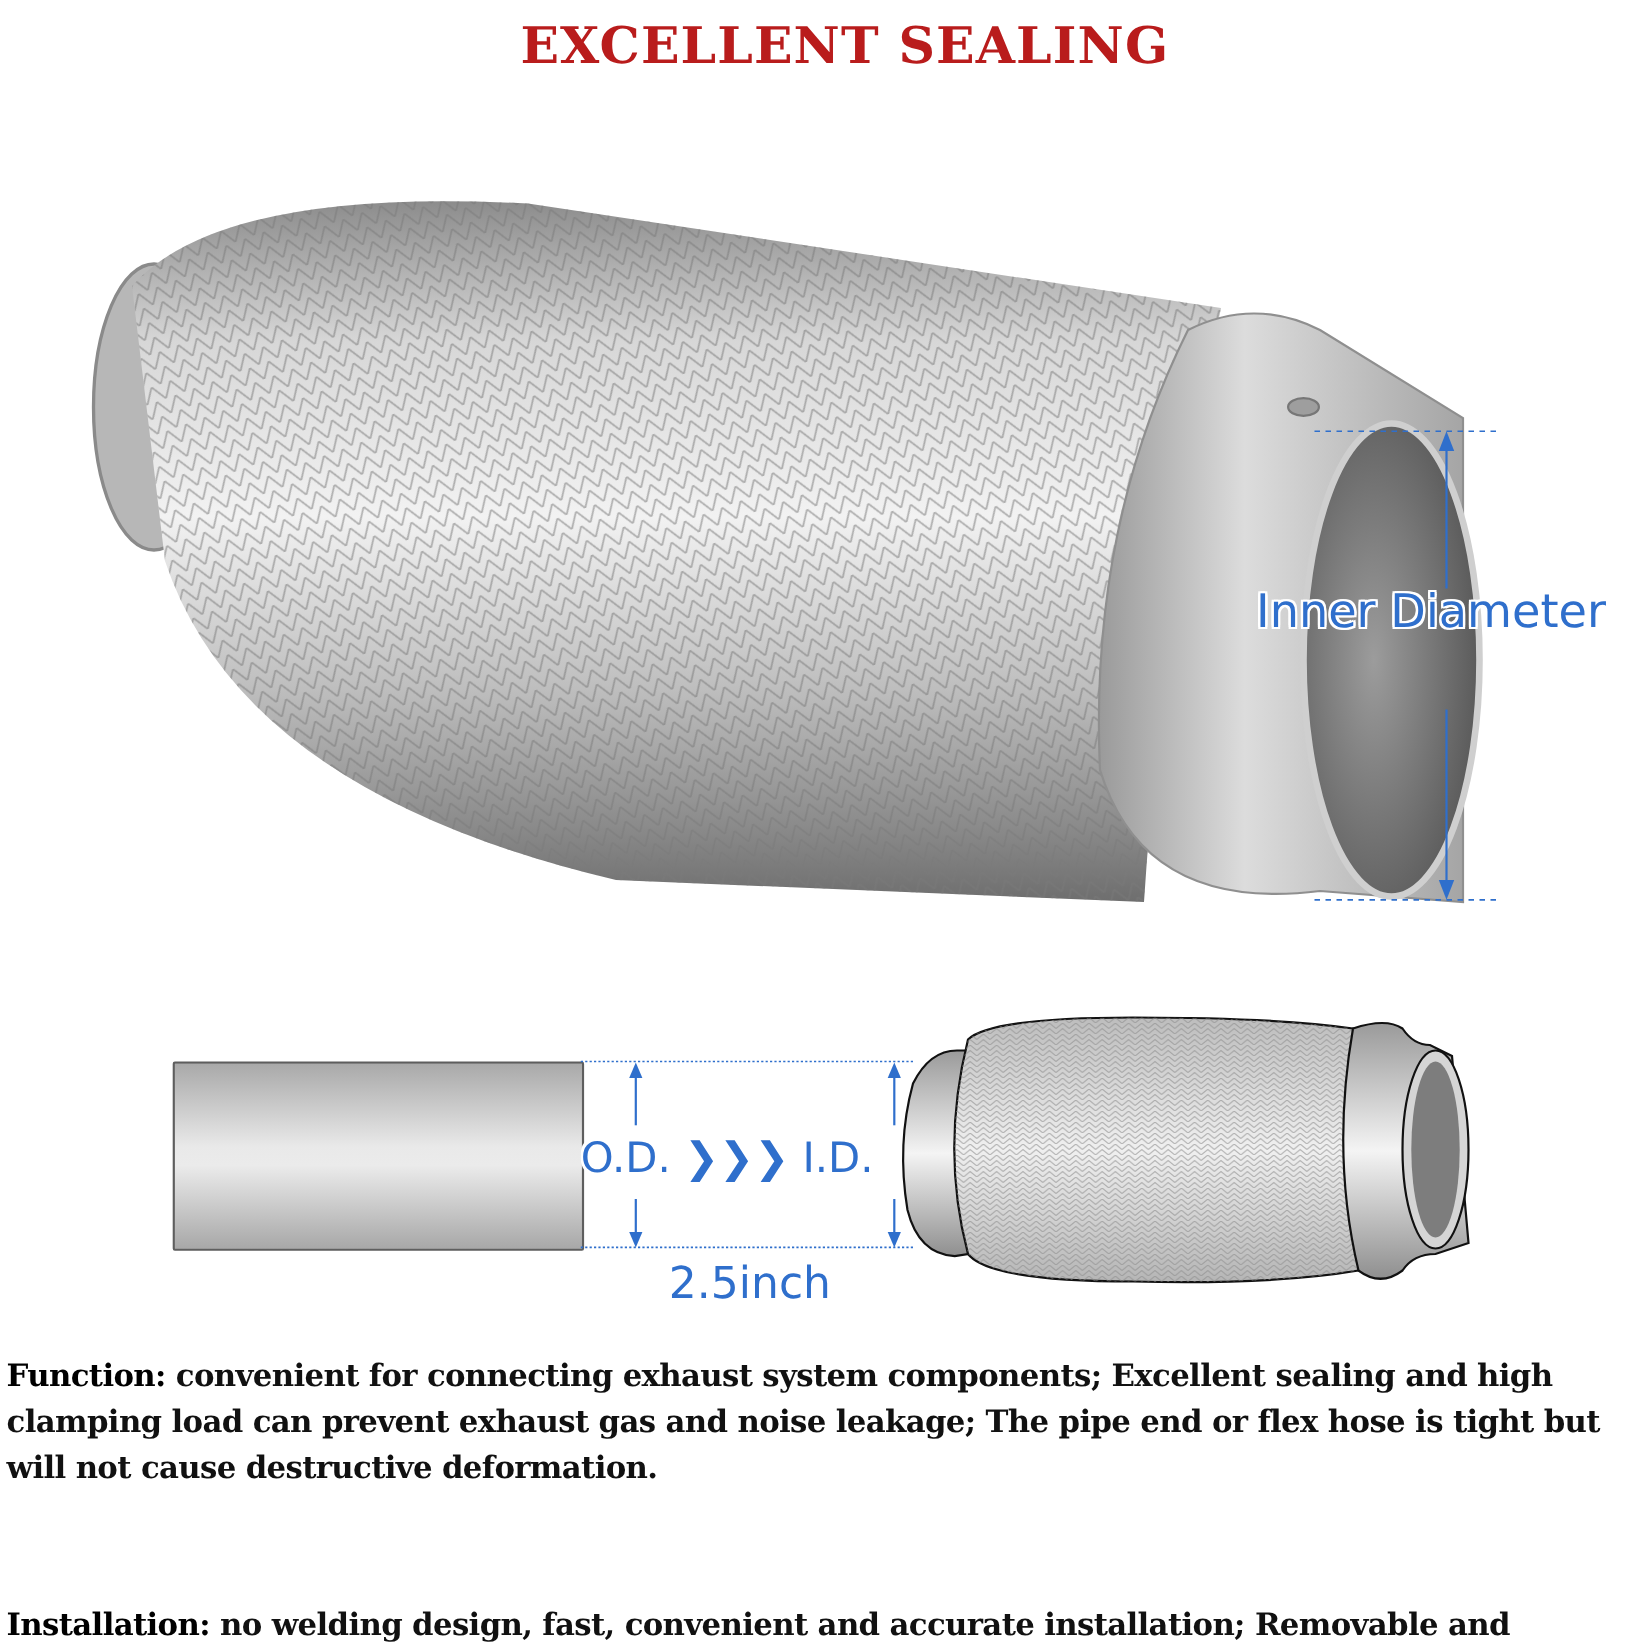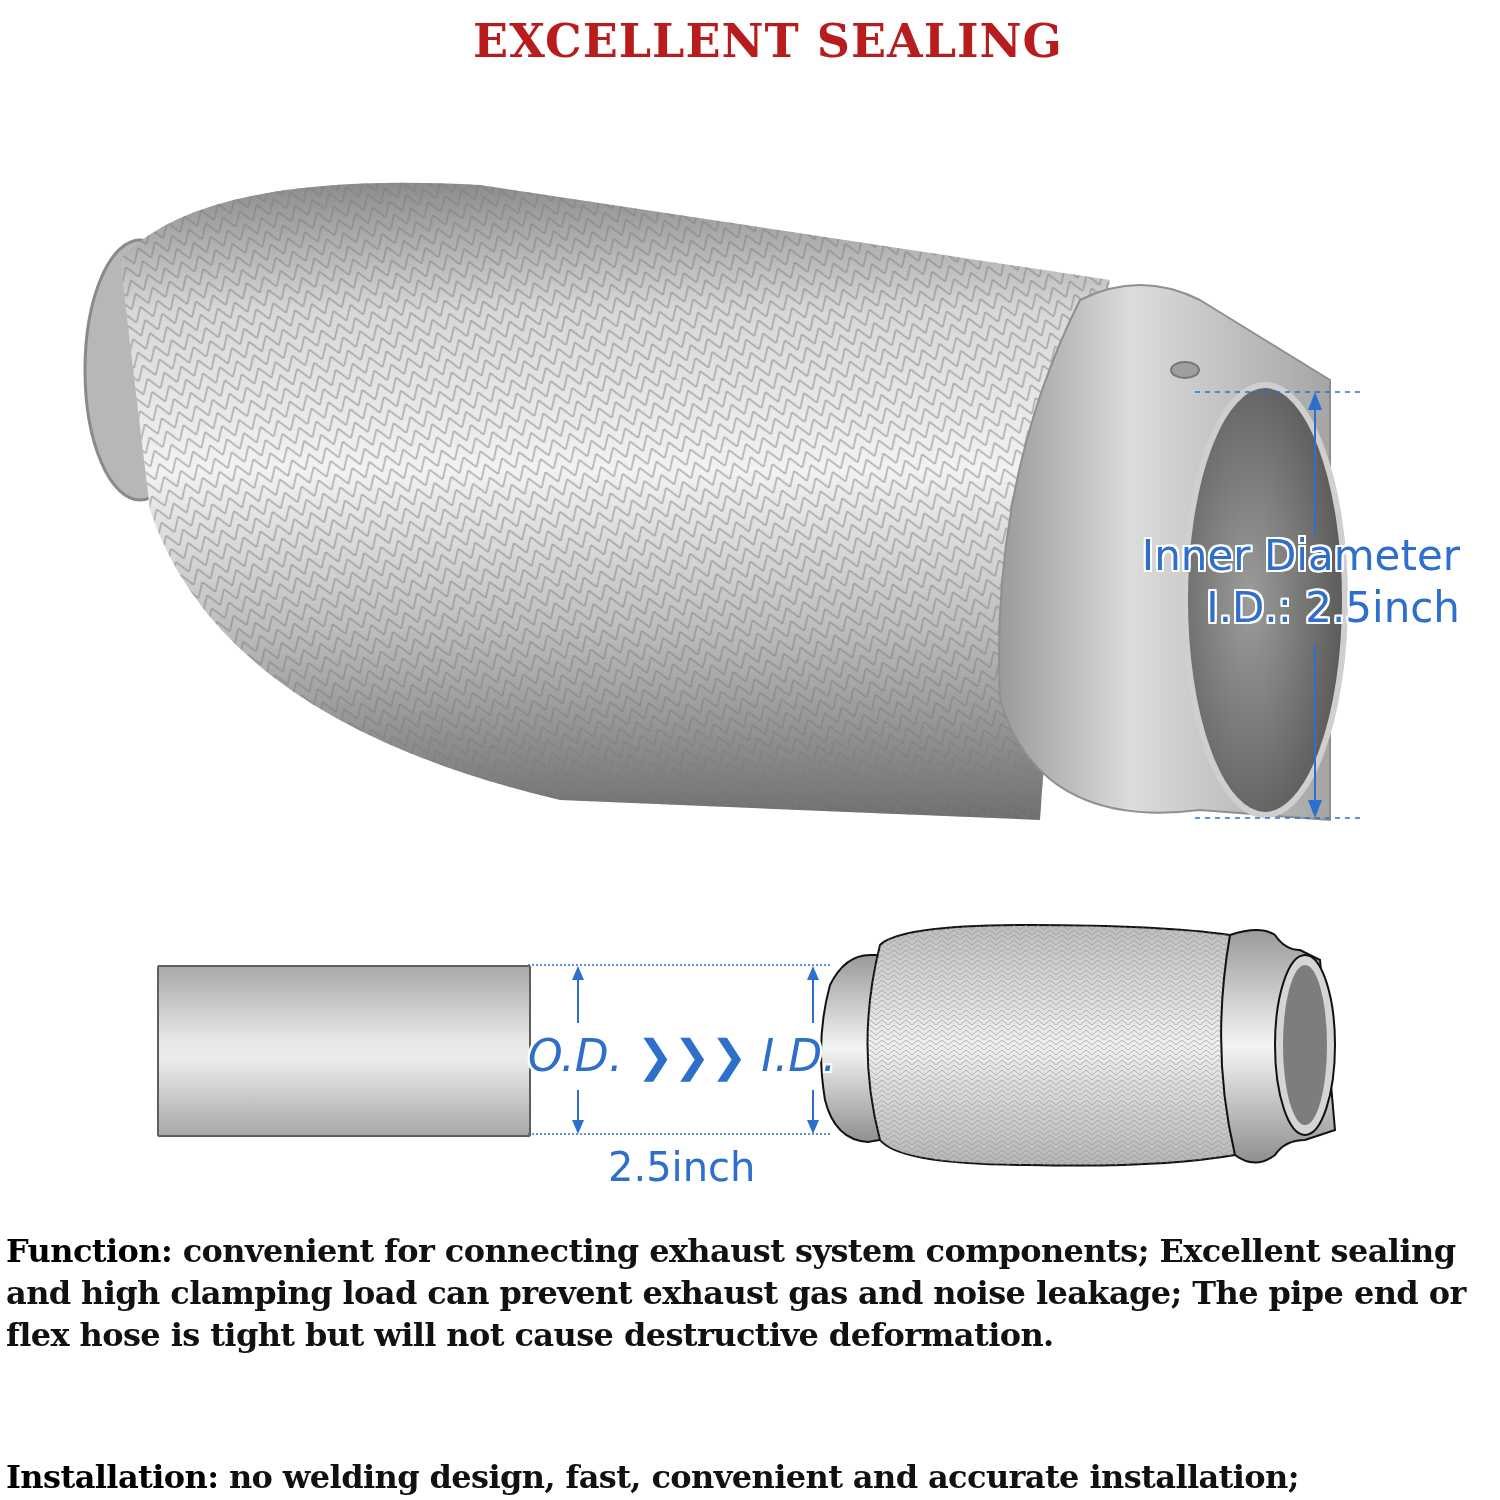--- a/index.html
+++ b/index.html
@@ -15,26 +15,26 @@
     text-shadow: -2px -2px 0 #fff, 2px -2px 0 #fff, -2px 2px 0 #fff, 2px 2px 0 #fff, 0 2px 0 #fff, 0 -2px 0 #fff, 2px 0 0 #fff, -2px 0 0 #fff;
     white-space: nowrap;
   }
   .id-label { left: 1060px; top: 530px; width: 400px; text-align: right; font-size: 42px; line-height: 52px; }
   .small-diagram { position: absolute; left: 150px; top: 920px; width: 1200px; height: 260px; }
   .pipe {
     position: absolute; left: 157px; top: 965px; width: 370px; height: 168px;
     border: 2px solid #5e5e5e; border-radius: 2px;
     background: linear-gradient(to bottom, #a9a9a9 0%, #e9e9e9 45%, #ebebeb 55%, #a8a8a8 100%);
   }
-  .od-label { left: 528px; top: 1030px; font-size: 44px; font-style: italic; }
+  .od-label { left: 528px; top: 1030px; font-size: 38px; }
   .od-value { left: 608px; top: 1144px; font-size: 40px; }
   .chev { color: #2f6fcc; font-weight: bold; }
   .text-block {
     position: absolute; left: 6px; width: 1490px; font-family: "DejaVu Serif", serif;
-    font-weight: bold; font-size: 32px; line-height: 42px; color: #111111; letter-spacing: -0.6px;
+    font-weight: bold; font-size: 28px; line-height: 42px; color: #111111; letter-spacing: -0.6px;
   }
   .function-text { top: 1230px; }
   .install-text { top: 1456px; }
   .lbl { font-weight: bold; color: #000; }
 </style>
 </head>
 <body>
 
 <div class="title">EXCELLENT SEALING</div>
 
@@ -75,21 +75,20 @@
   <line x1="1195" y1="392" x2="1360" y2="392" stroke="#2f6fcc" stroke-width="1.5" stroke-dasharray="5,5"></line>
   <line x1="1195" y1="818" x2="1360" y2="818" stroke="#2f6fcc" stroke-width="1.5" stroke-dasharray="5,5"></line>
   <line x1="1315" y1="400" x2="1315" y2="535" stroke="#2f6fcc" stroke-width="2"></line>
   <polygon points="1315,392 1308,410 1322,410" fill="#2f6fcc"></polygon>
   <line x1="1315" y1="645" x2="1315" y2="805" stroke="#2f6fcc" stroke-width="2"></line>
   <polygon points="1315,818 1308,800 1322,800" fill="#2f6fcc"></polygon>
 </svg>
 
 <div class="label-blue id-label">
   <div>Inner Diameter</div>
-  <div>I.D.: 2.5inch</div>
 </div>
 
 <div class="pipe"></div>
 
 <svg class="small-diagram" viewBox="150 920 1200 260" xmlns="http://www.w3.org/2000/svg">
   <defs>
     <linearGradient id="sbraid" x1="0" y1="0" x2="0" y2="1">
       <stop offset="0" stop-color="#bdbdbd"></stop>
       <stop offset="0.5" stop-color="#f0f0f0"></stop>
       <stop offset="1" stop-color="#b5b5b5"></stop>

